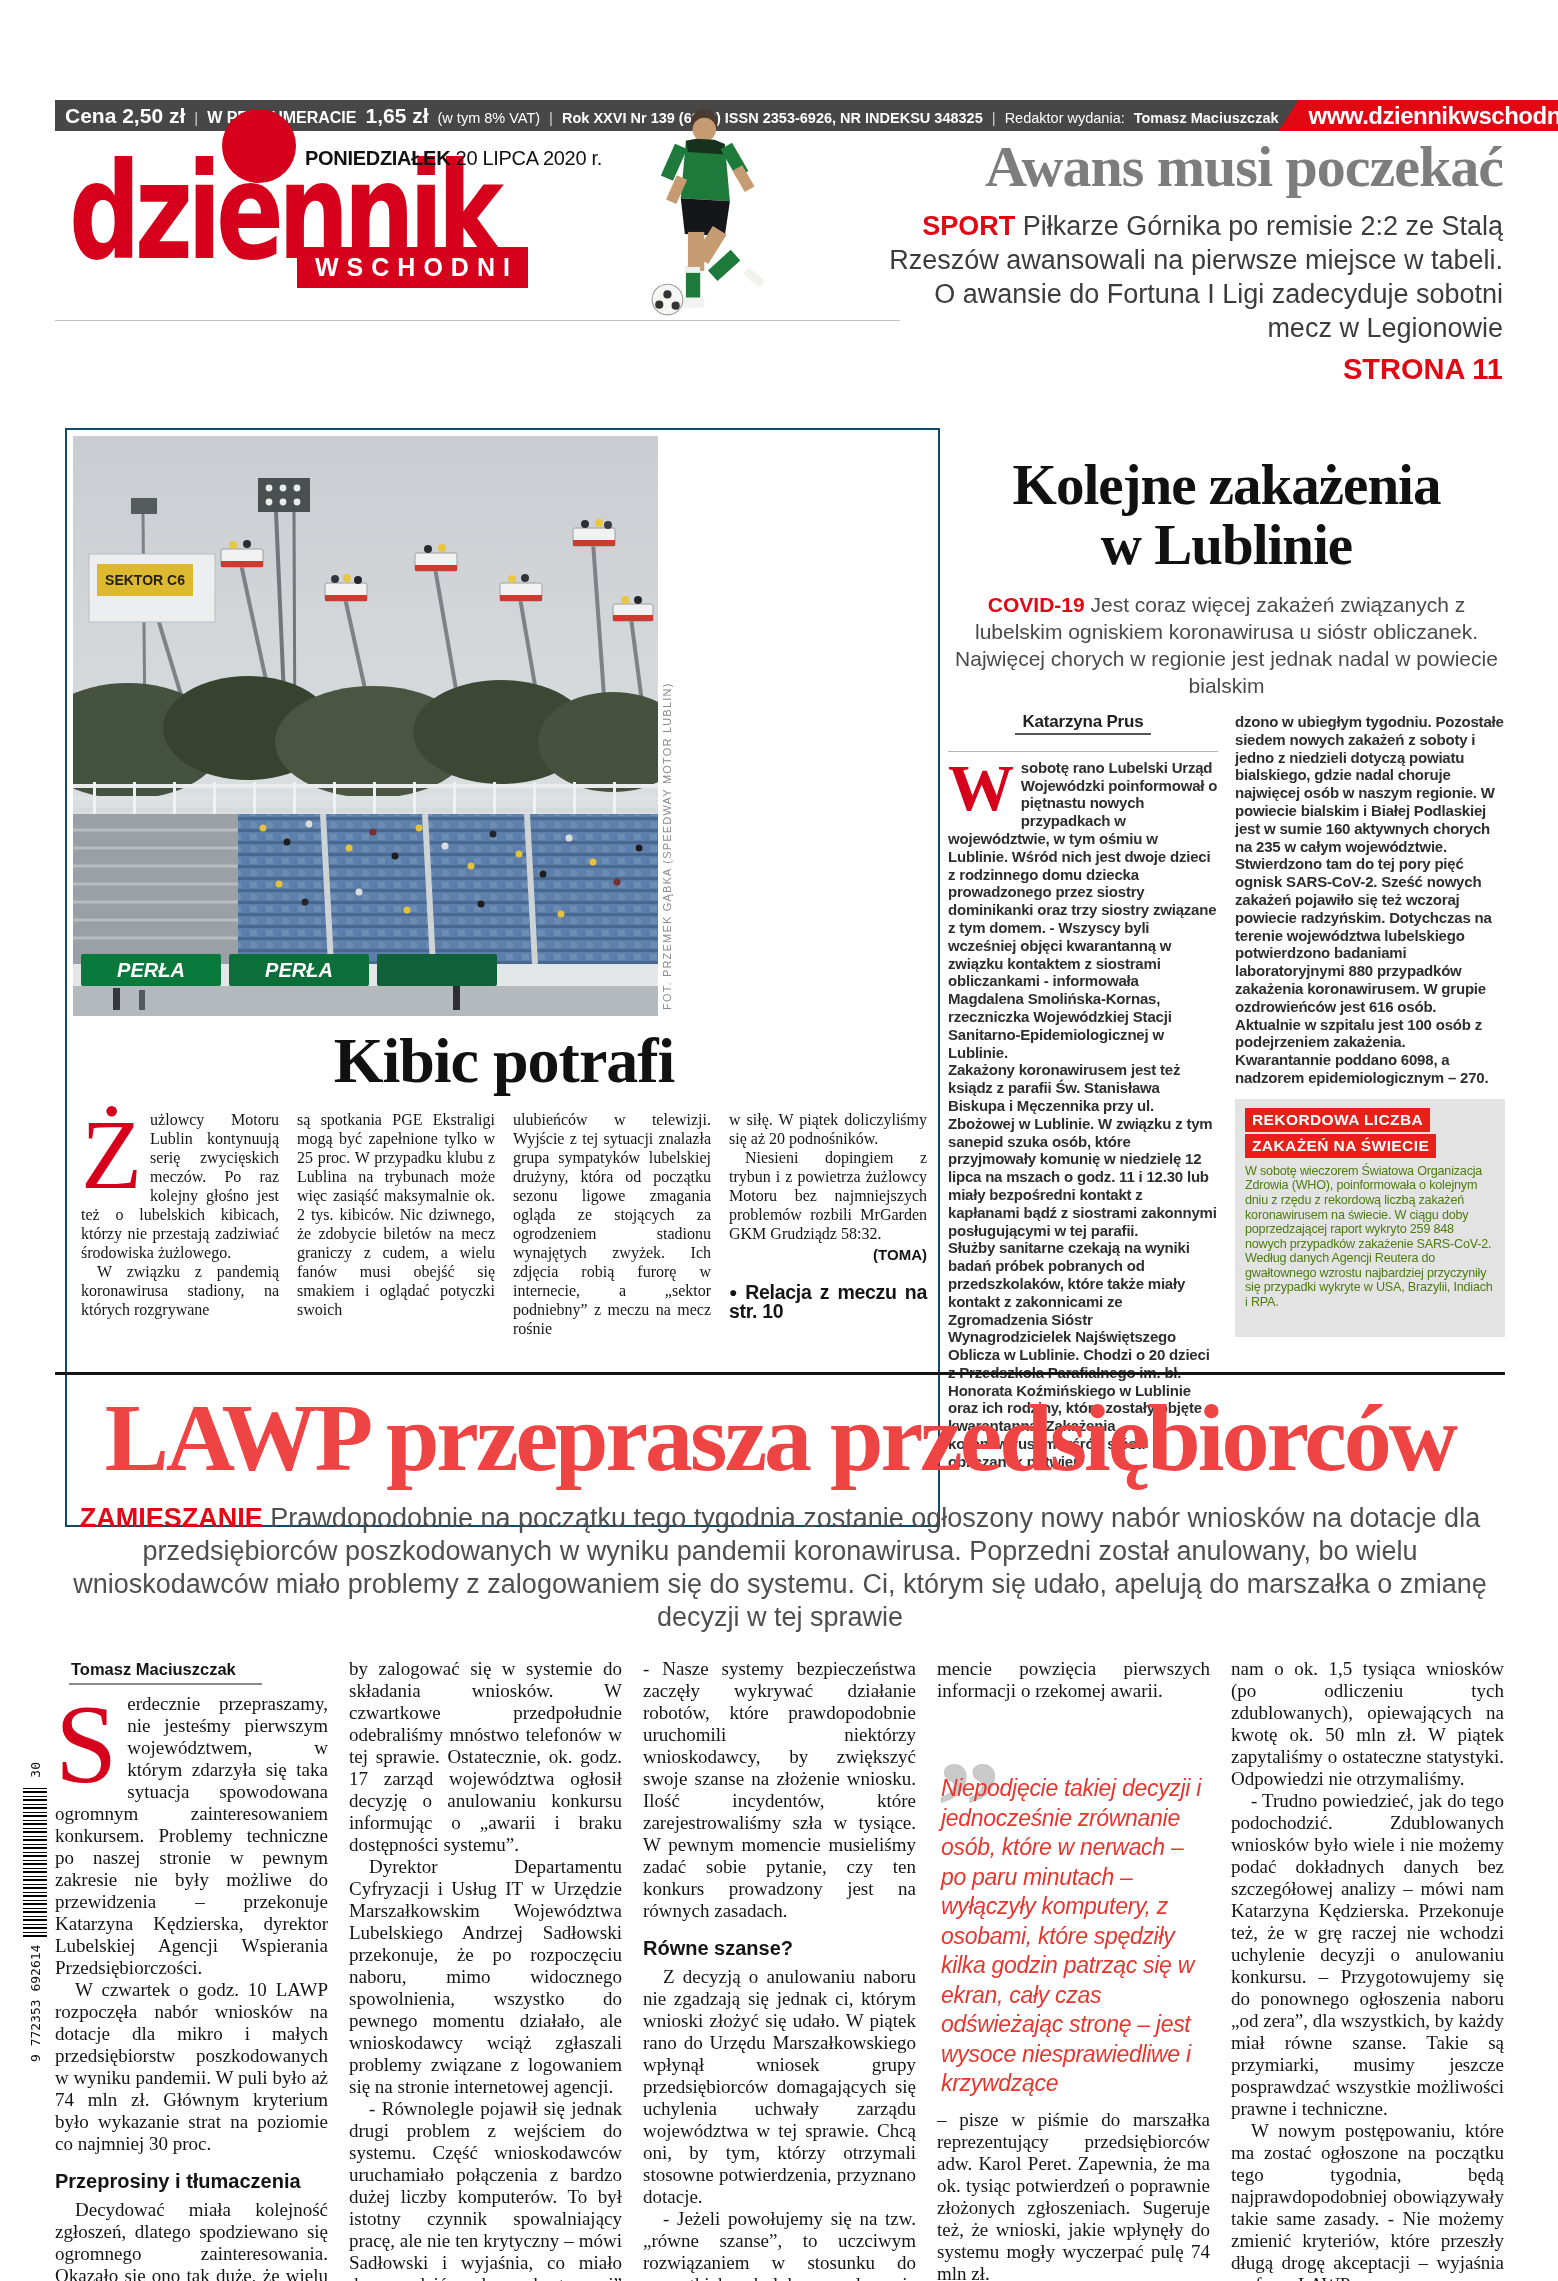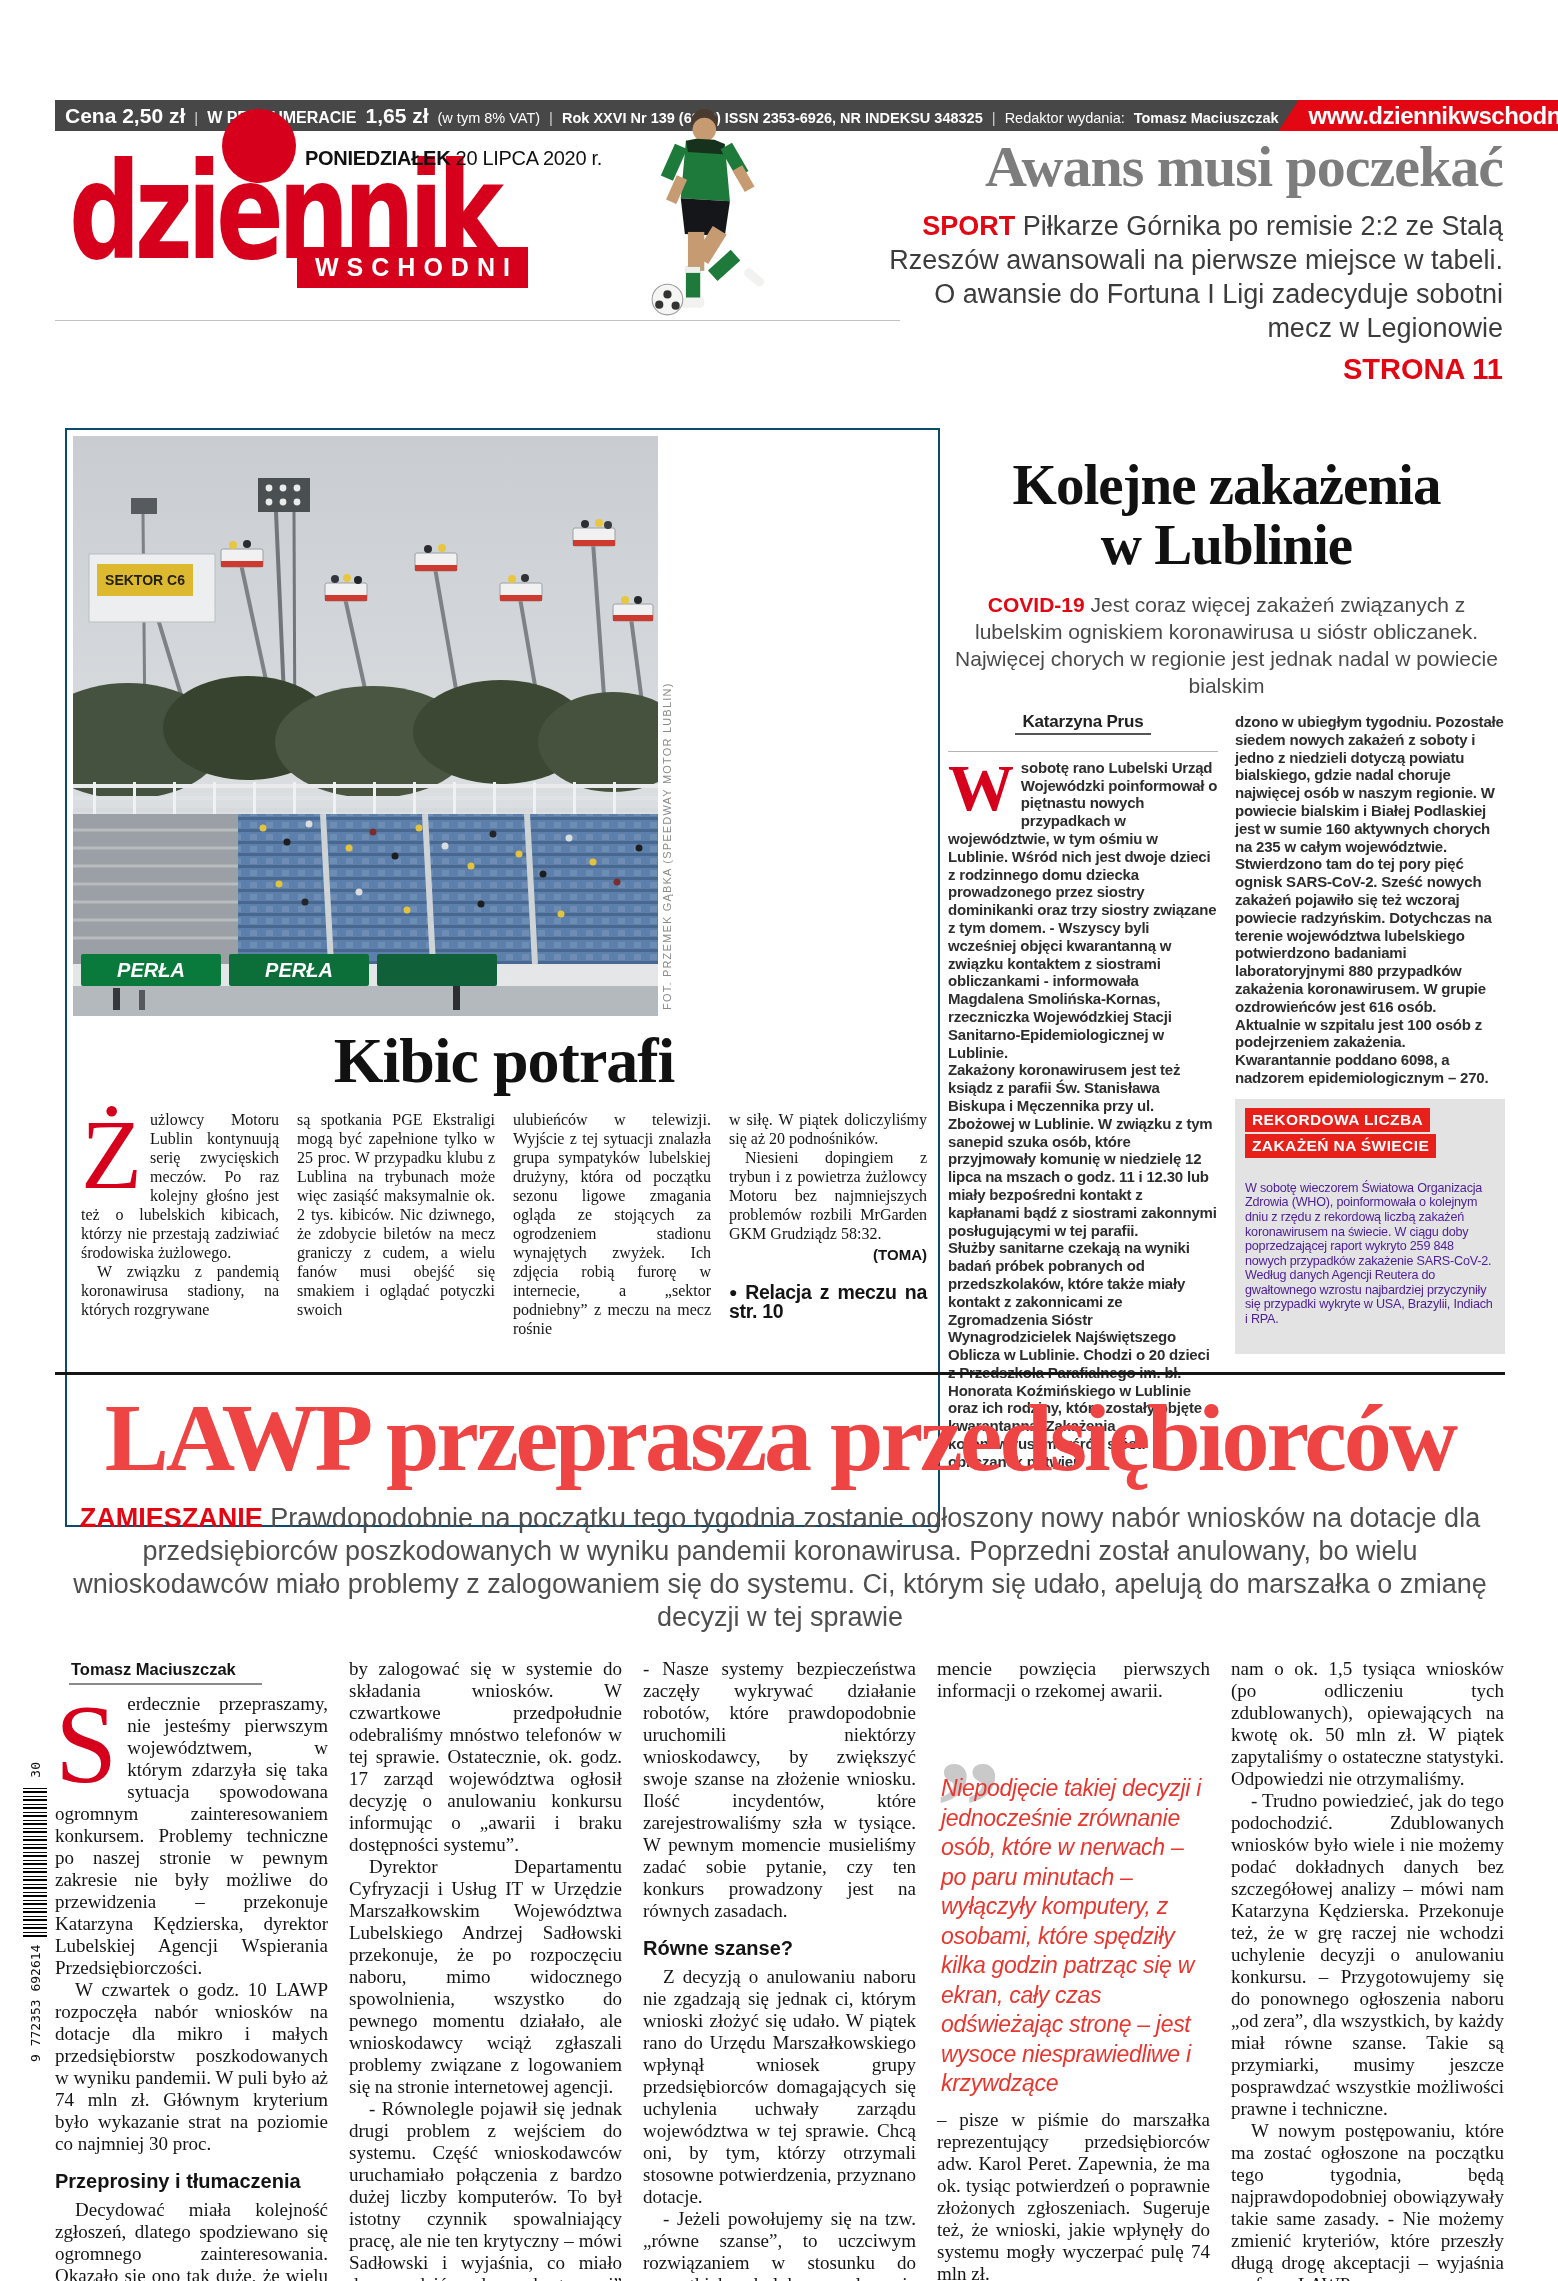--- a/index.html
+++ b/index.html
@@ -73,21 +73,21 @@
           letter-spacing:-0.2px; }
   .byline-c { text-align:center; border-bottom:1px solid #b5b5b5; padding-bottom:16px; margin-bottom:7px; }
   .byline-c span { display:inline-block; font-size:17px; font-weight:bold; color:#222;
                    border-bottom:2px solid #555; padding:0 8px 2px; }
   .dc-covid { float:left; font-family:"Liberation Serif", serif; font-size:66px; line-height:50px;
               color:#d6001c; margin:4px 7px 0 0; }
   .infobox { background:#e3e3e3; padding:9px 10px 27px; margin-top:12px; }
   .chip { display:inline-block; background:#e8201a; color:#fff; font-weight:bold; font-size:15.5px;
           line-height:20px; padding:2px 7px; letter-spacing:0.4px; }
   .chip2 { margin-top:2px; }
-  .infobox .btx { font-size:12.6px; line-height:14.6px; font-weight:normal; color:#4c1d95; margin-top:23px; }
+  .infobox .btx { font-size:12.6px; line-height:14.6px; font-weight:normal; color:#4d7c0f; margin-top:6px; }
 
   
   .rule-black { position:absolute; left:55px; top:1372px; width:1450px; height:3px; background:#151515; }
   .lawp { position:absolute; left:55px; top:1388px; width:1450px; }
   .lawp h1 { font-family:Liberation Serif, serif; font-weight:bold; font-size:96px; line-height:100px;
              text-align:center; letter-spacing:-3px; color:#ef4444; }
   .lawp .lead { text-align:center; font-size:27px; line-height:33px; color:#4f4f4f; margin:14px auto 0;
                 width:1430px; }
   .lawp .lead .kick { color:#e30613; font-weight:bold; }
   .lcols { display:flex; gap:21px; margin-top:24px; }

